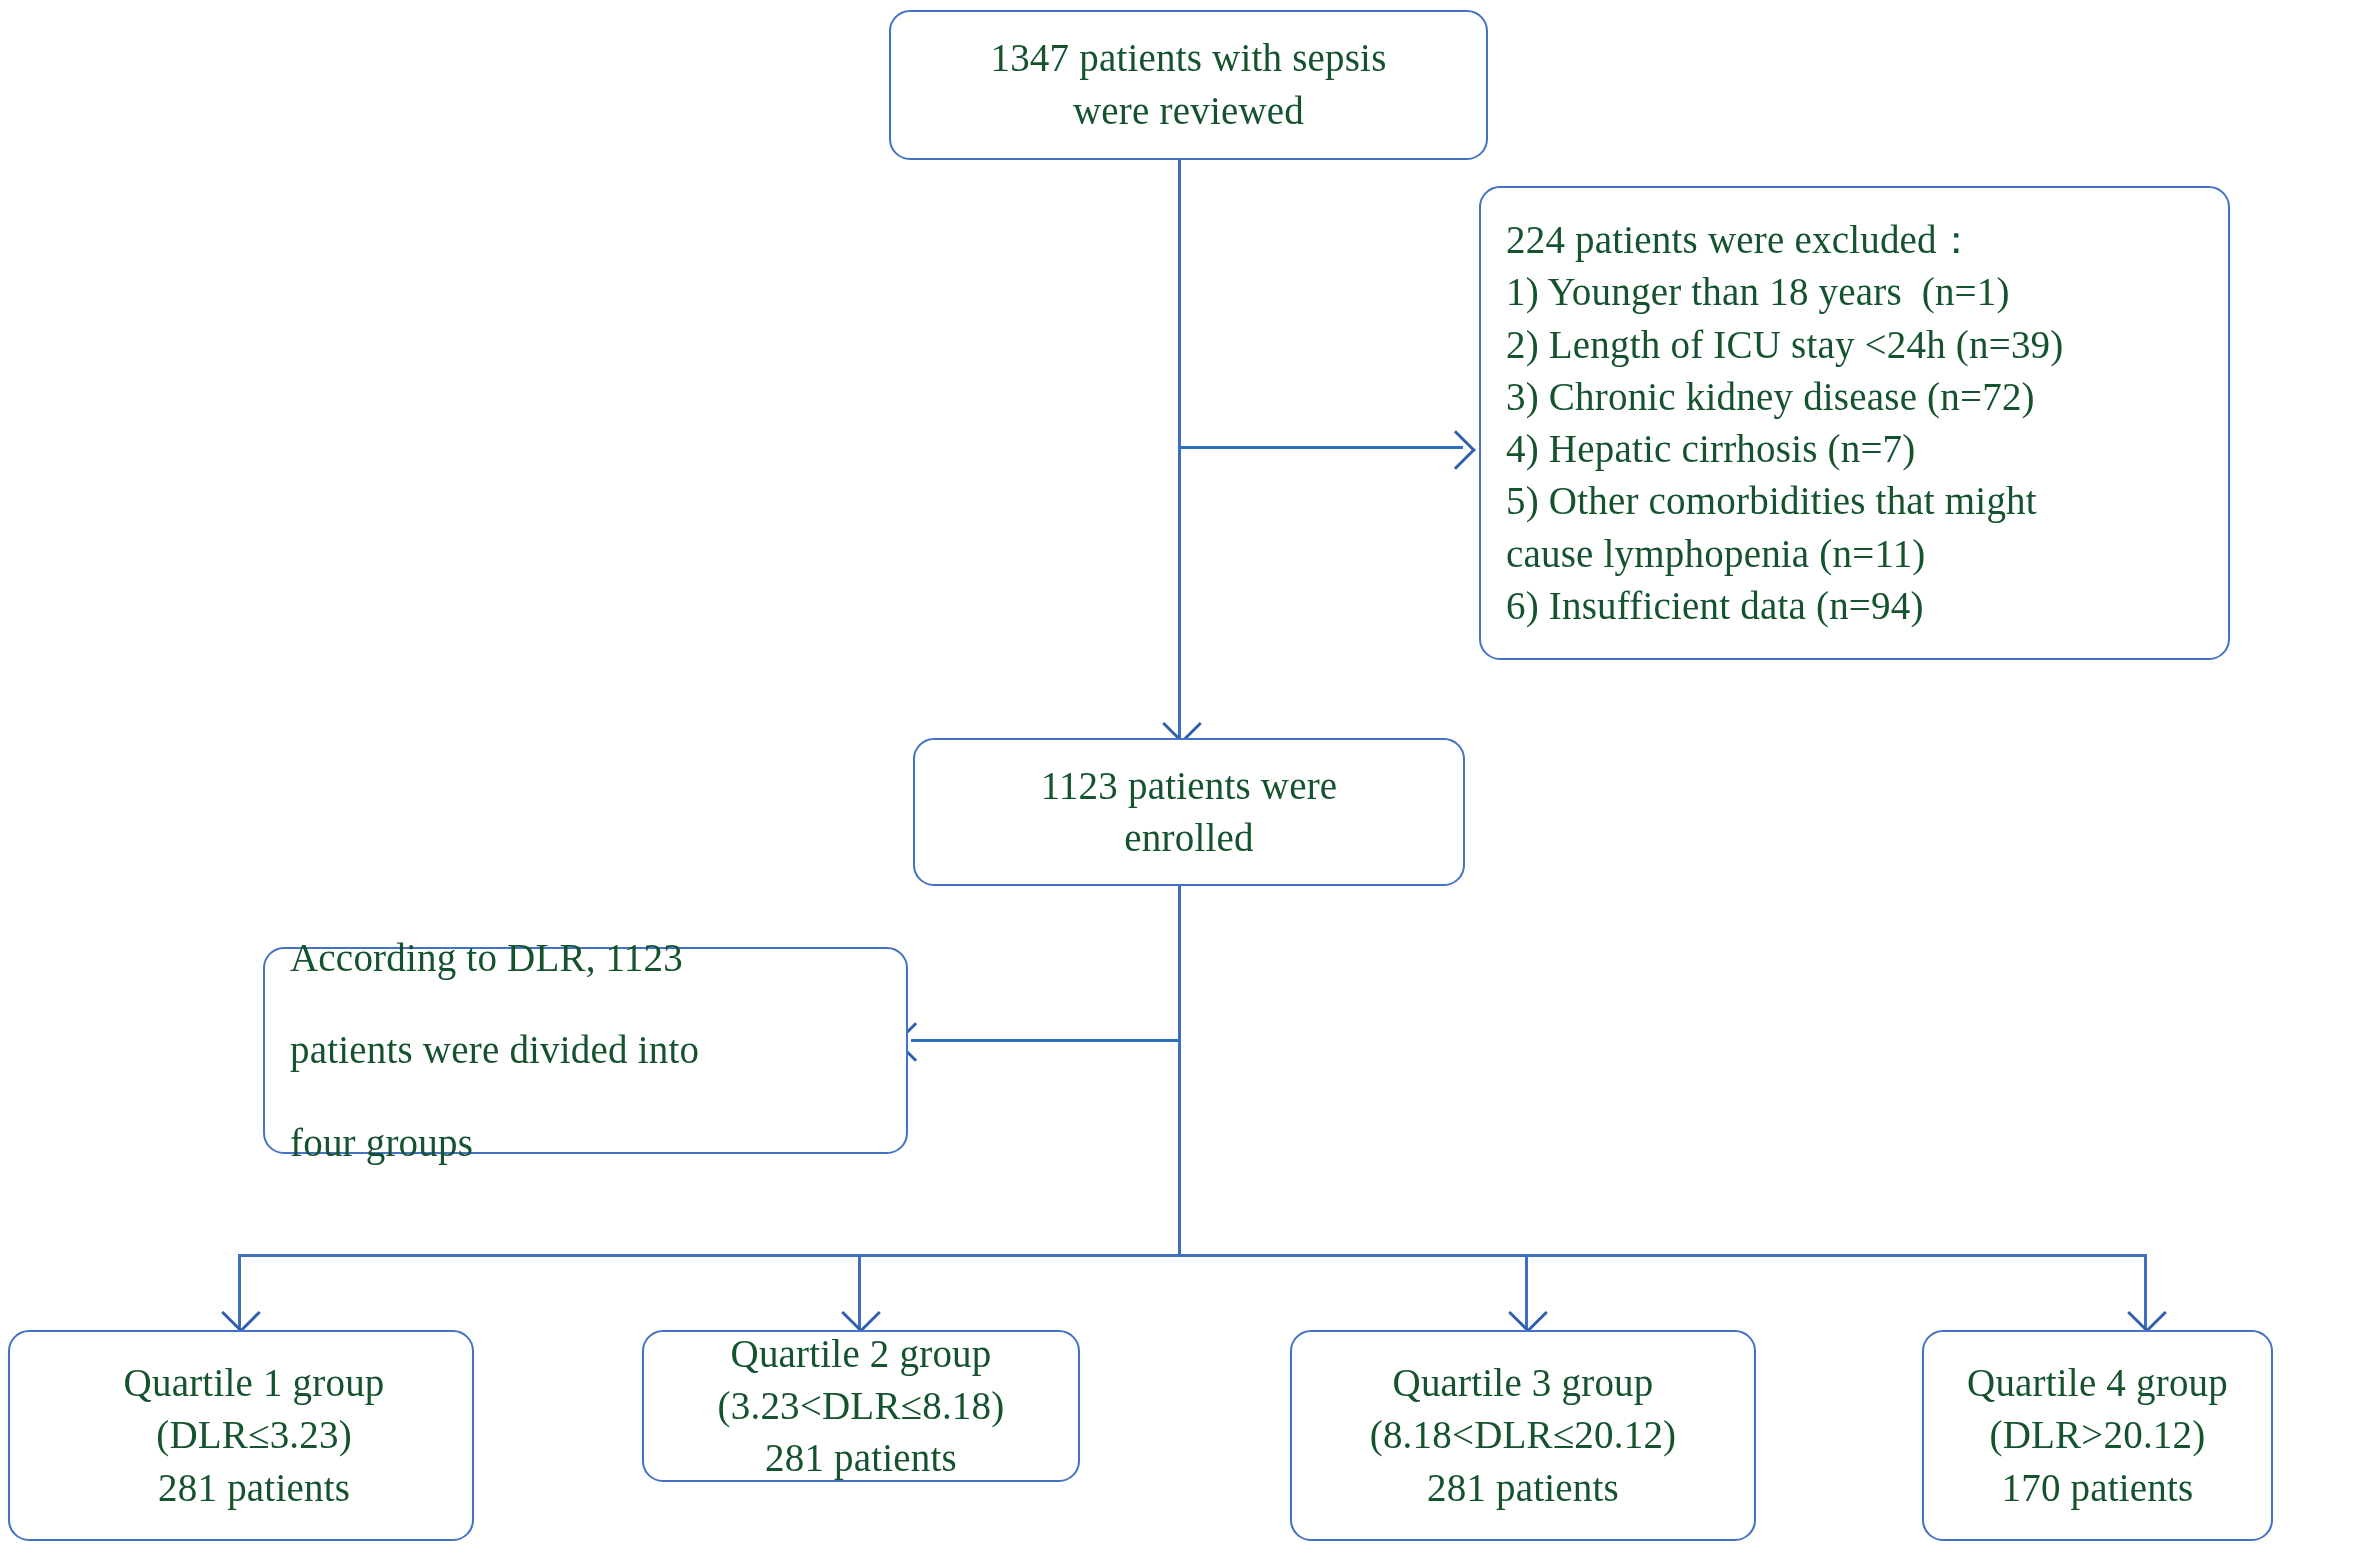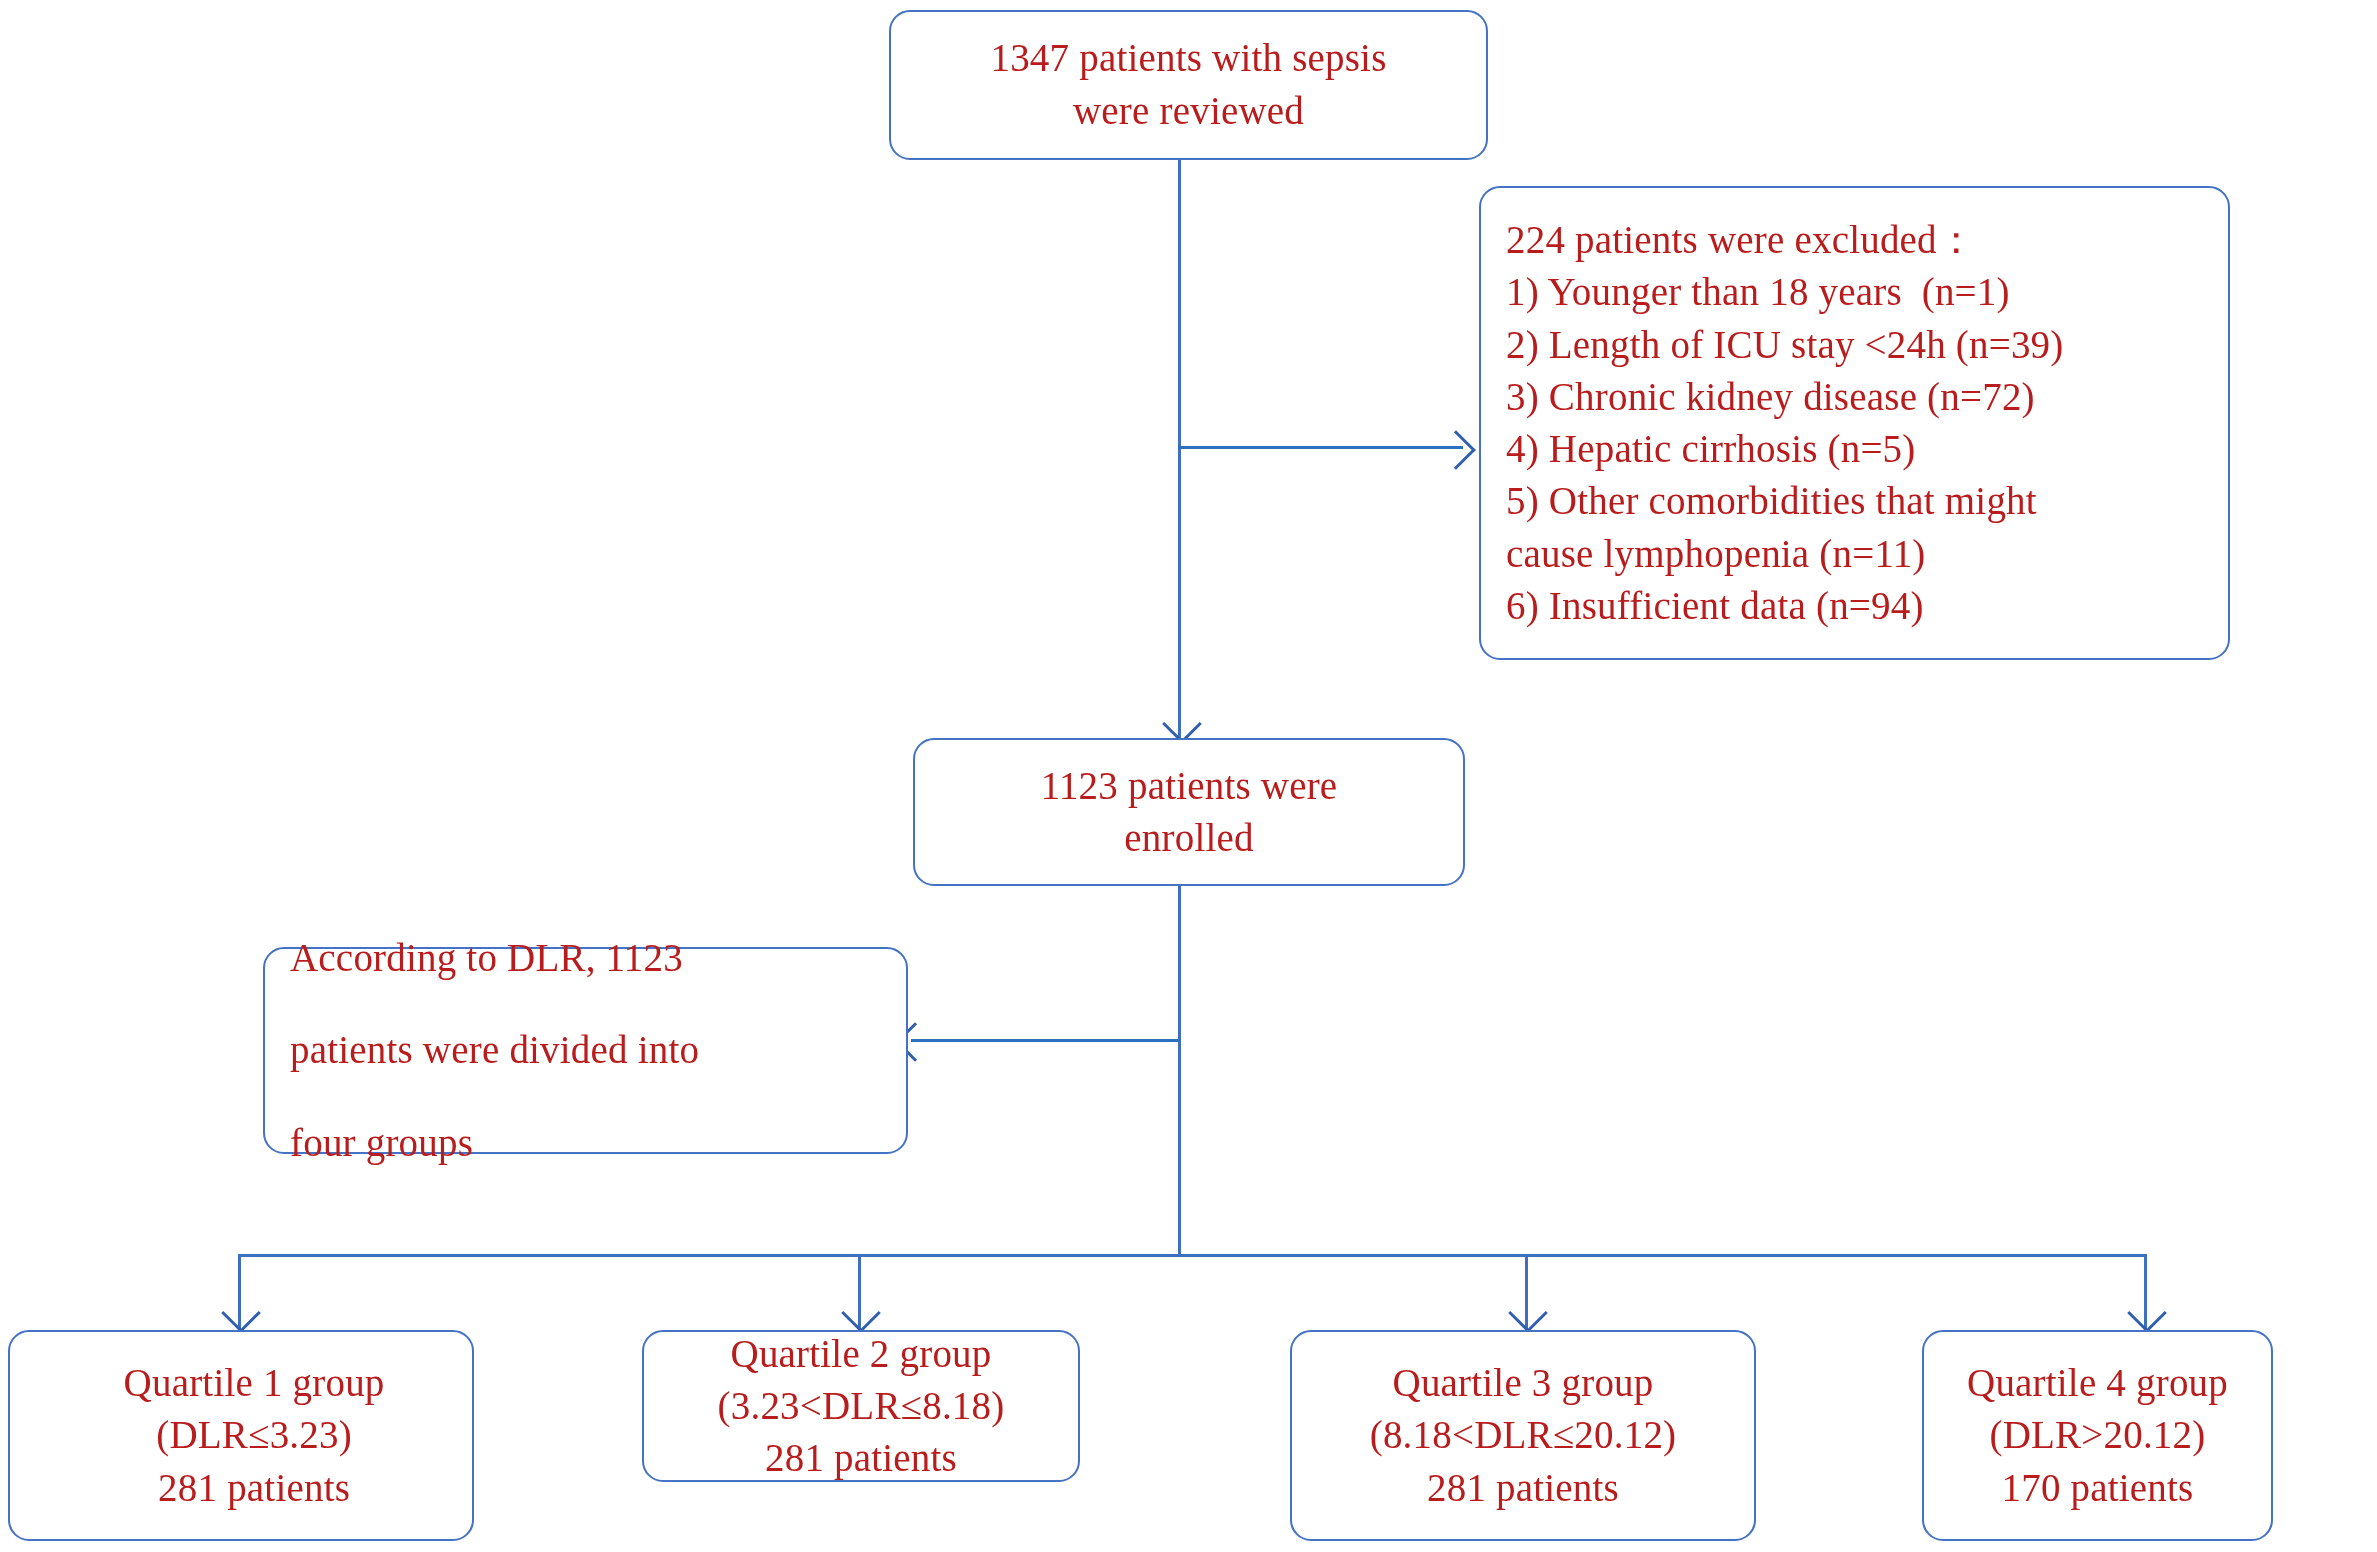--- a/index.html
+++ b/index.html
@@ -6,21 +6,21 @@
     margin: 0;
     padding: 0;
     background: #ffffff;
   }
   #canvas {
     position: relative;
     width: 2378px;
     height: 1552px;
     background: #ffffff;
     font-family: "Liberation Serif", "DejaVu Serif", serif;
-    color: #b91c1c;
+    color: #14532d;
     overflow: hidden;
   }
 
   
   .node {
     position: absolute;
     box-sizing: border-box;
     border: 2.9px solid #4472C4;
     border-radius: 21px;
     background: #ffffff;
@@ -92,21 +92,21 @@
   <div class="hline thin" style="left:1178px; top:446px; width:285px;"></div>
   <div class="arrow-right" style="left:1442px; top:436px;"></div>
 
   <div class="arrow-down" style="left:1168px; top:710px;"></div>
 
   <div class="node left" style="left:1479px; top:186px; width:751px; height:474px;">
     <span class="ln">224 patients were excluded：</span>
     <span class="ln">1) Younger than 18 years  (n=1)</span>
     <span class="ln">2) Length of ICU stay &lt;24h (n=39)</span>
     <span class="ln">3) Chronic kidney disease (n=72)</span>
-    <span class="ln">4) Hepatic cirrhosis (n=5)</span>
+    <span class="ln">4) Hepatic cirrhosis (n=7)</span>
     <span class="ln">5) Other comorbidities that might</span>
     <span class="ln">cause lymphopenia (n=11)</span>
     <span class="ln">6) Insufficient data (n=94)</span>
   </div>
 
   <div class="node center" style="left:913px; top:738px; width:552px; height:148px;">
     <span class="ln">1123 patients were</span>
     <span class="ln">enrolled</span>
   </div>
 

